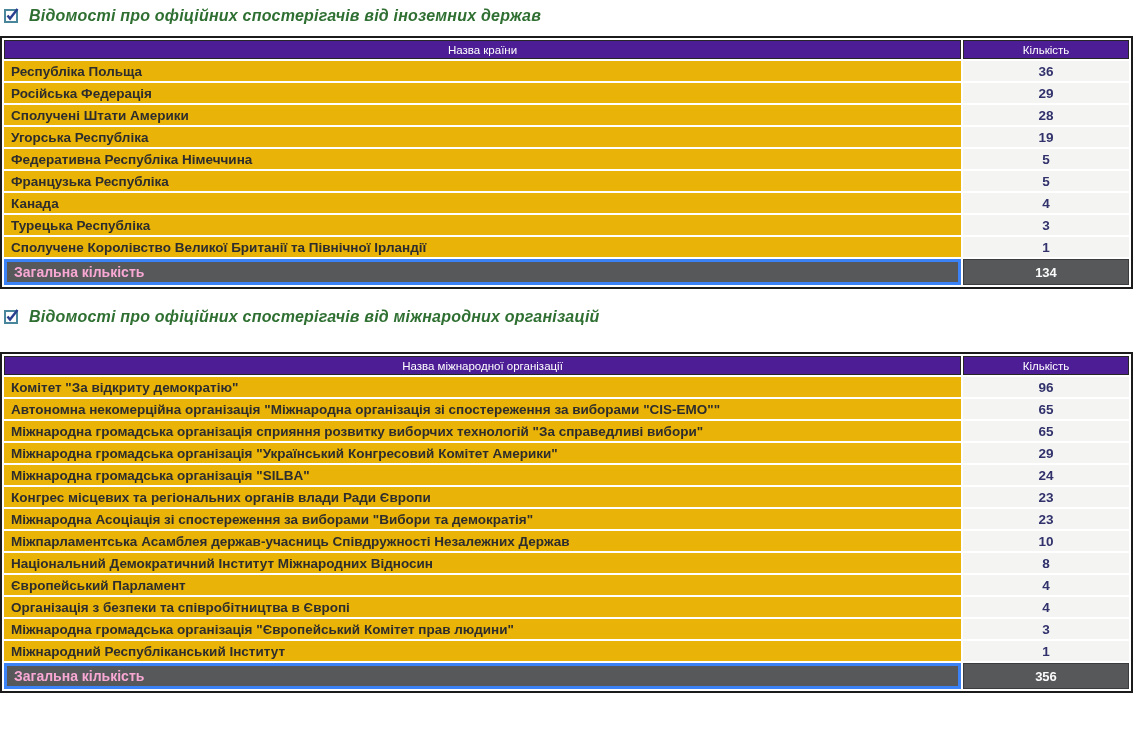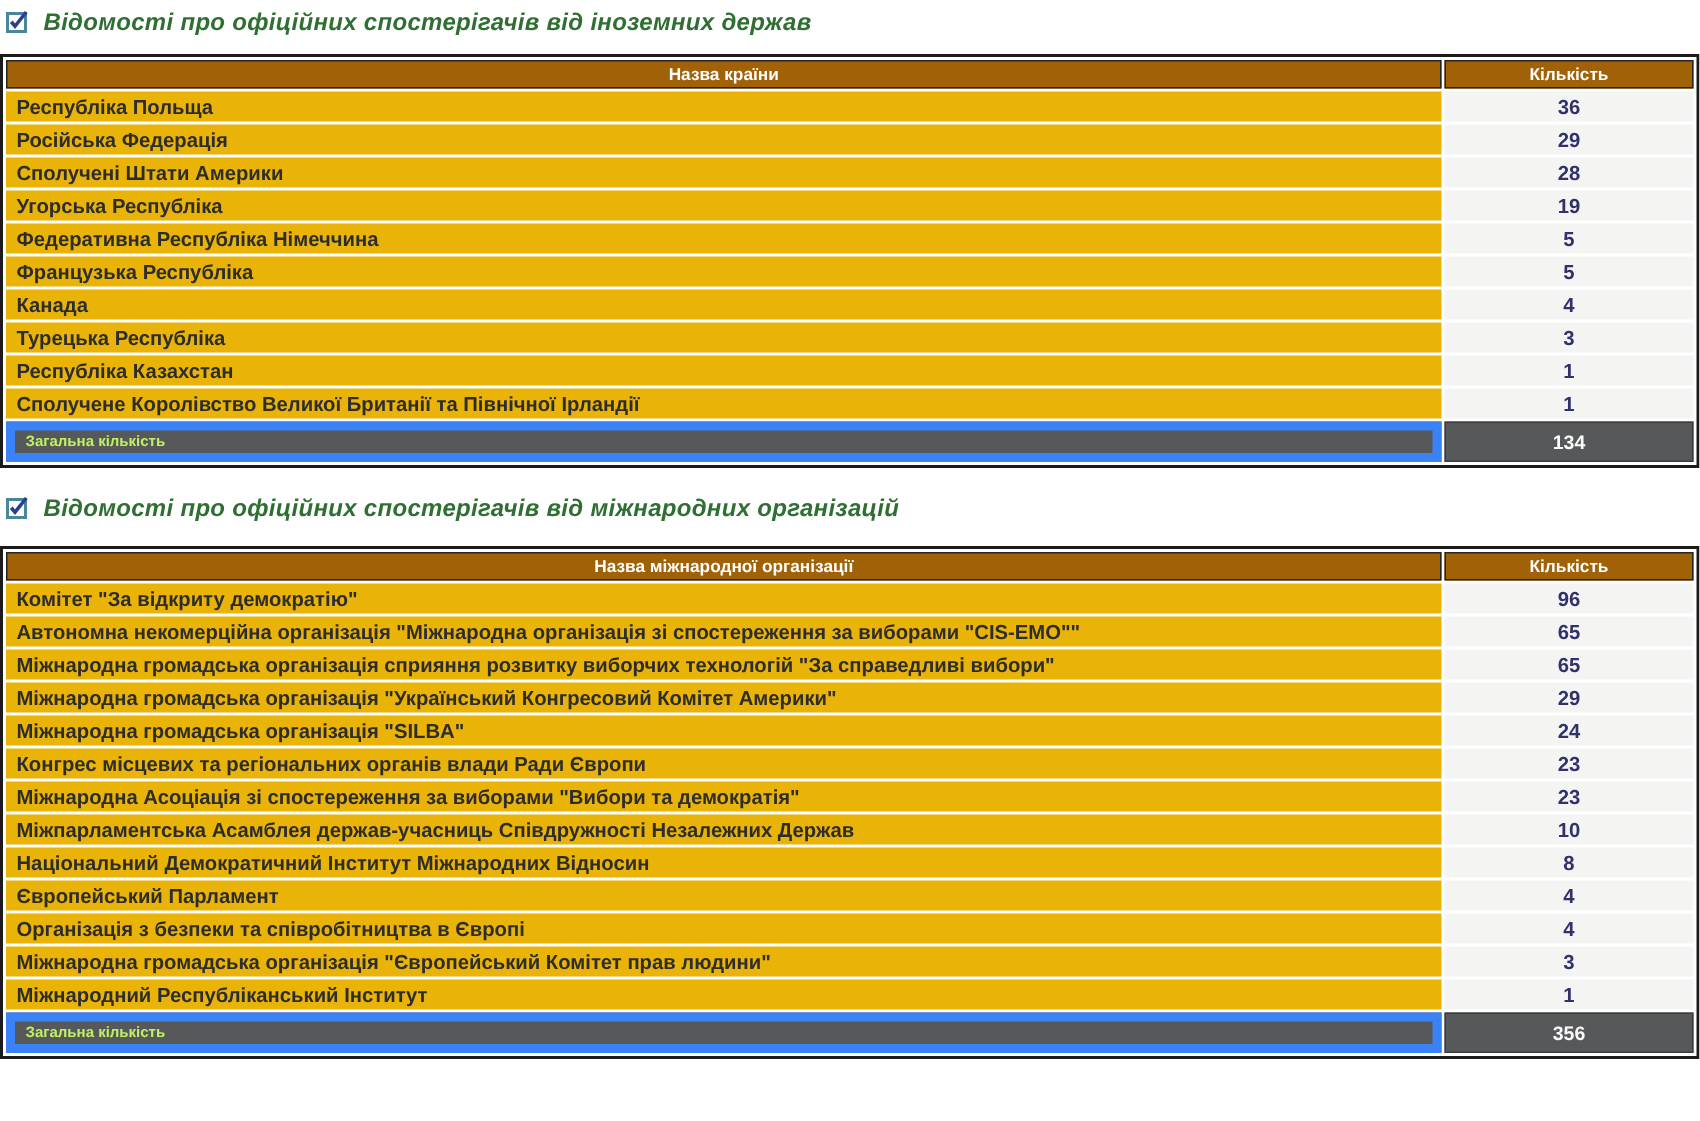--- a/index.html
+++ b/index.html
@@ -27,27 +27,27 @@
   }
   table.report {
     width: 1133px;
     border-collapse: separate;
     border-spacing: 2px;
     border: 2px solid #1b1b1b;
     background: #ffffff;
     margin-top: 9px;
     table-layout: fixed;
   }
-  table.report.second { margin-top: 13px; }
+  table.report.second { margin-top: 24px; }
   th.col-name, th.col-count {
-    background: #a16207;
+    background: #4c1d95;
     border: 1px solid #262626;
     color: #ffffff;
     font-size: 11.5px;
-    font-weight: bold;
+    font-weight: normal;
     text-align: center;
     height: 19px;
     padding: 1px 4px;
     overflow: hidden;
     white-space: nowrap;
   }
   th.col-count, td.count-cell { width: 166px; }
   td.name-cell {
     background: #eab308;
     color: #2d2d2d;
@@ -63,23 +63,23 @@
     background: #f4f5f3;
     color: #31316b;
     font-size: 13.5px;
     font-weight: bold;
     text-align: center;
     padding: 2px 4px;
     height: 20px;
   }
   td.footer-label {
     background: #56585a;
-    border: 6px solid #3b82f6;
-    color: #bef264;
-    font-size: 10px;
+    border: 3px solid #3b82f6;
+    color: #f9a8d4;
+    font-size: 14px;
     font-weight: bold;
     text-align: left;
     padding: 2px 7px;
     height: 19px;
     white-space: nowrap;
   }
   td.footer-count {
     background: #56585a;
     border: 1px solid #3a3c3e;
     color: #fbfbfb;
@@ -138,24 +138,20 @@
       </tr>
       <tr>
         <td class="name-cell">Канада</td>
         <td class="count-cell">4</td>
       </tr>
       <tr>
         <td class="name-cell">Турецька Республіка</td>
         <td class="count-cell">3</td>
       </tr>
       <tr>
-        <td class="name-cell">Республіка Казахстан</td>
-        <td class="count-cell">1</td>
-      </tr>
-      <tr>
         <td class="name-cell">Сполучене Королівство Великої Британії та Північної Ірландії</td>
         <td class="count-cell">1</td>
       </tr>
     </tbody>
   <tfoot>
     <tr>
       <td class="footer-label">Загальна кількість</td>
       <td class="footer-count">134</td>
     </tr>
   </tfoot>

